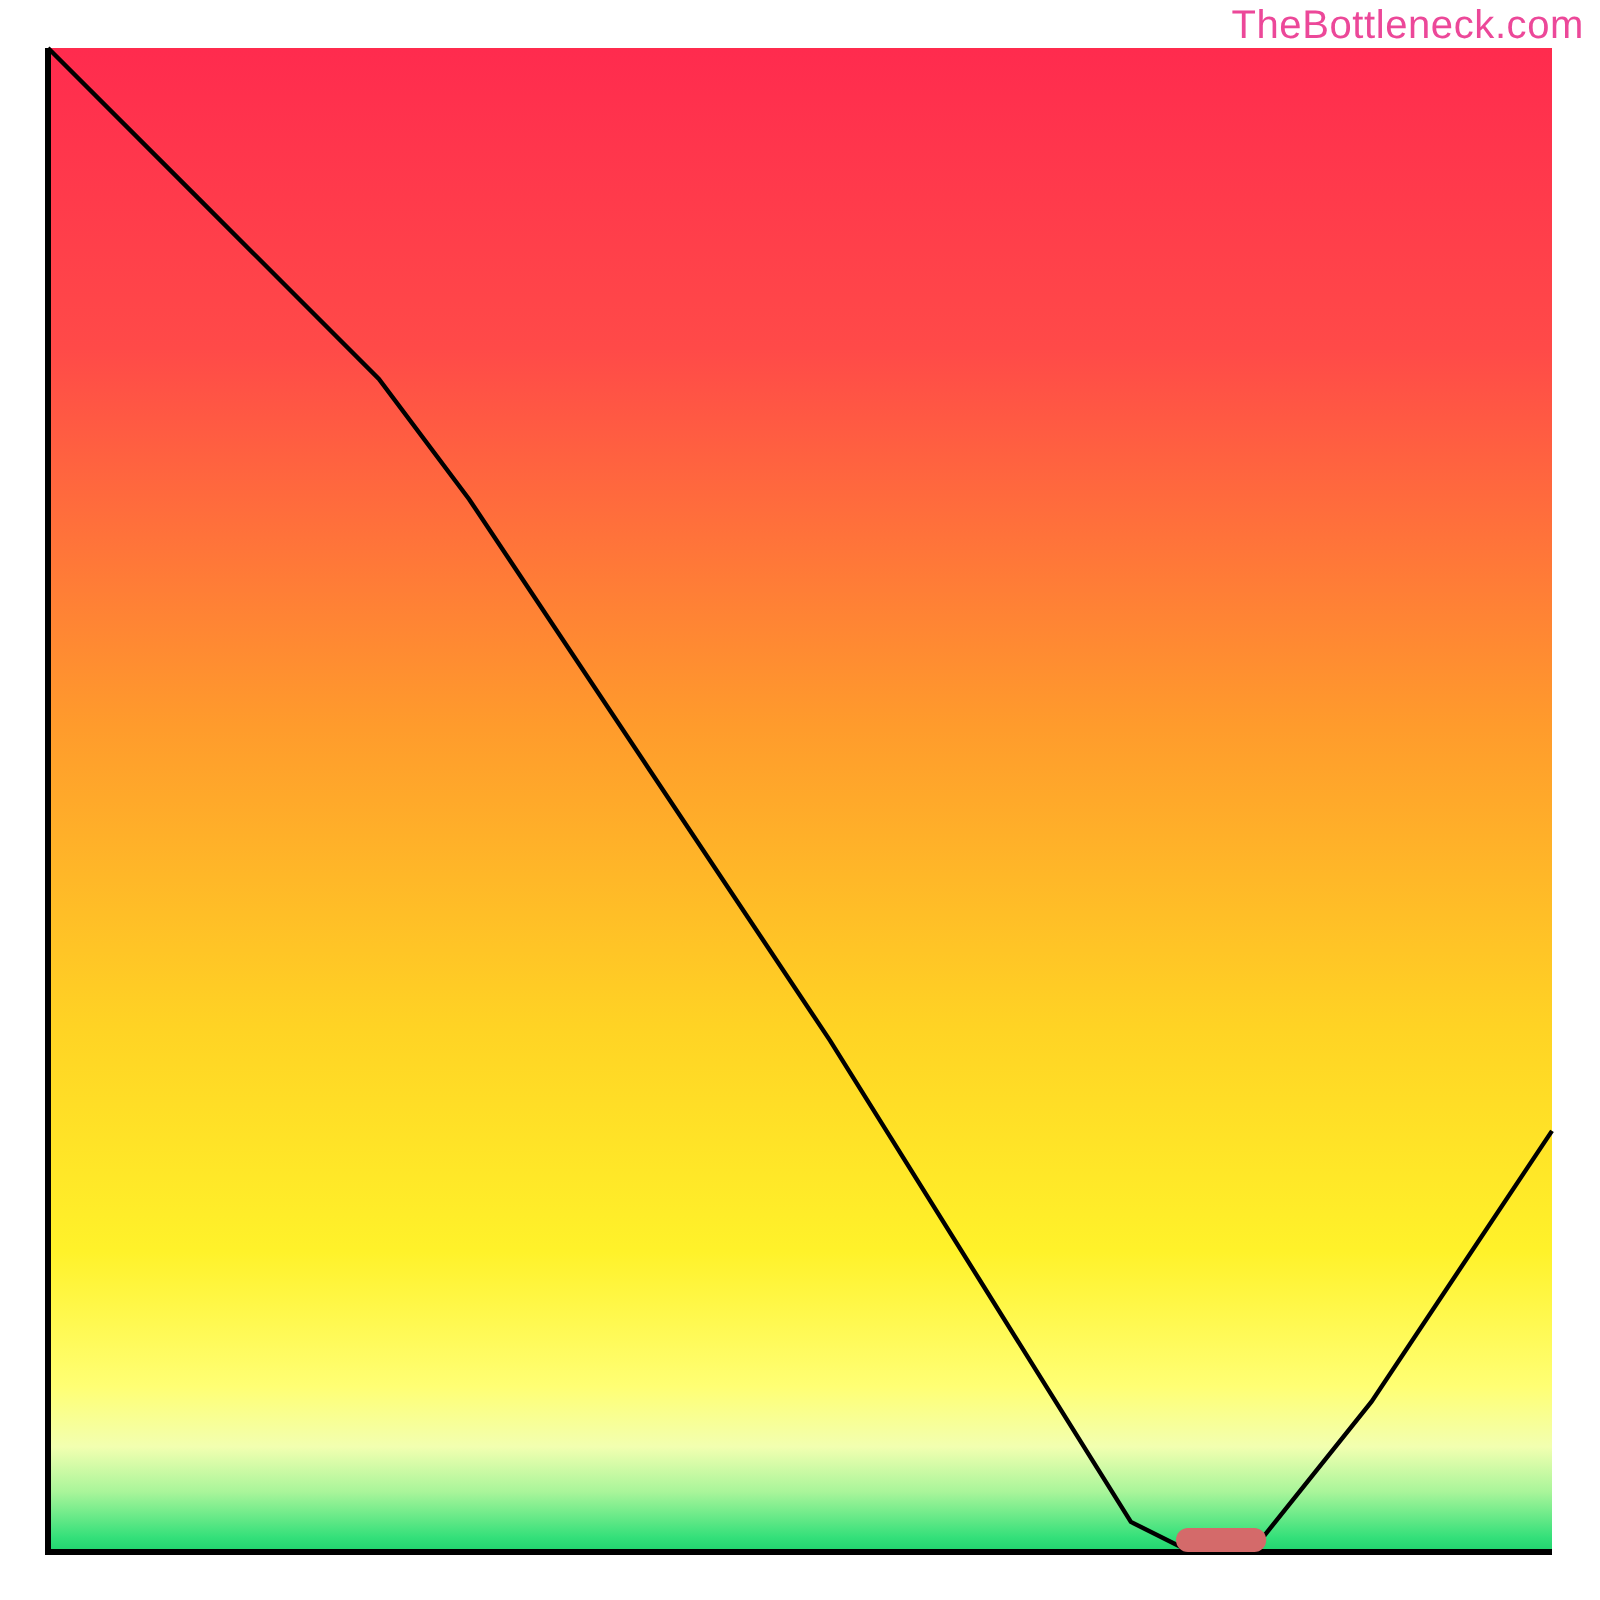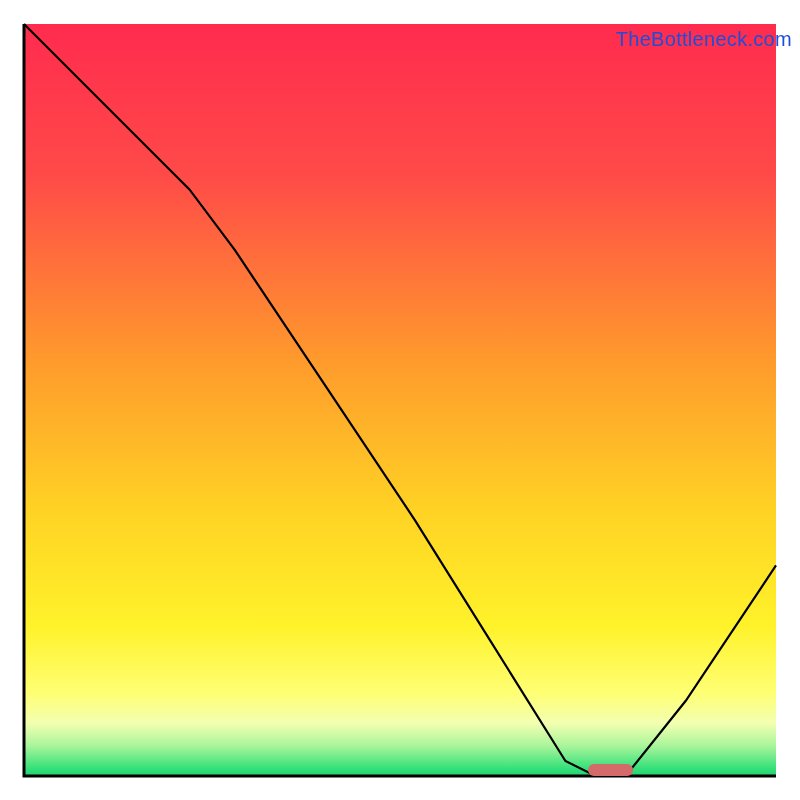--- a/index.html
+++ b/index.html
@@ -12,26 +12,25 @@
   }
   .container {
     position: relative;
     width: 800px;
     height: 800px;
   }
   .watermark {
     position: absolute;
     top: 2px;
     right: 8px;
-    color: #1d4ed8;
+    color: #ec4899;
     font-size: 20px;
     font-weight: 500;
     letter-spacing: 0.3px;
     z-index: 10;
-    margin-top: 26px;
   }
   svg.chart {
     position: absolute;
     top: 0;
     left: 0;
   }
 </style>
 </head>
 <body>
 <div class="container">

